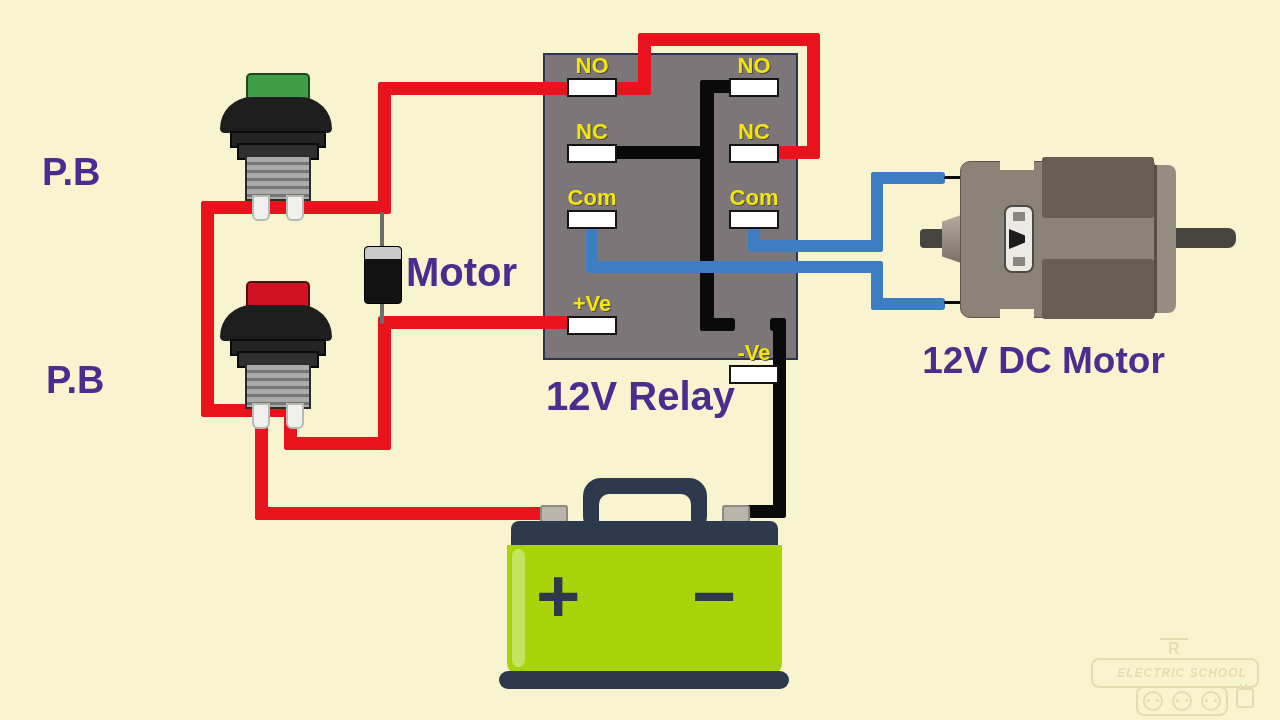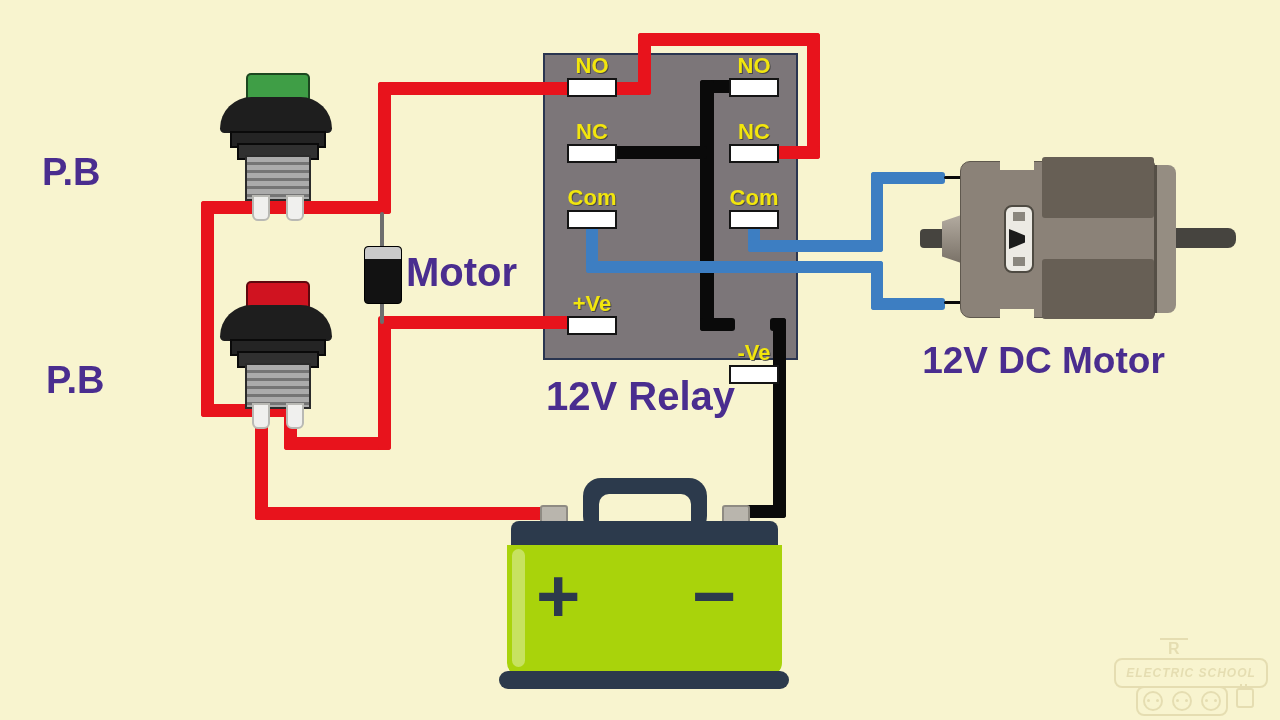--- a/index.html
+++ b/index.html
@@ -27,22 +27,22 @@
   .pb-prong{position:absolute;top:122px;width:14px;height:22px;background:#f0f0ee;border:2px solid #b9b9b4;border-radius:0 0 6px 6px;}
   
   .diode-body{left:364px;top:246px;width:38px;height:58px;background:#121212;border:1px solid #000;border-radius:4px;z-index:3;}
   .diode-band{position:absolute;left:0;top:0;width:100%;height:12px;background:#c9c9c9;border-radius:4px 4px 0 0;}
   
   .bat-part{z-index:3;}
   
   .motor-part{z-index:3;}
   
   .watermark{left:1090px;top:636px;width:180px;height:80px;z-index:6;opacity:.55;color:#cfc48e;z-index:6;}
-  .wm-banner{position:absolute;left:24px;top:22px;width:150px;height:26px;border:2px solid #d6cc9a;border-radius:8px;
-             display:flex;align-items:center;justify-content:center;font-size:12px;font-weight:bold;font-style:italic;letter-spacing:1px;color:#d6cc9a;}
+  .wm-banner{position:absolute;left:1px;top:22px;width:150px;height:26px;border:2px solid #d6cc9a;border-radius:8px;
+             display:flex;align-items:center;justify-content:center;font-size:12px;font-weight:bold;font-style:italic;letter-spacing:1px;color:#d6cc9a;padding-left:14px;}
   .wm-logo{position:absolute;left:70px;top:2px;font-size:16px;font-weight:bold;color:#d6cc9a;border-top:2px solid #d6cc9a;padding:0 8px;}
   .wm-strip{position:absolute;left:46px;top:50px;width:88px;height:26px;border:2px solid #d6cc9a;border-radius:8px;
             display:flex;align-items:center;justify-content:space-around;}
   .wm-socket{width:16px;height:16px;border:2px solid #d6cc9a;border-radius:50%;position:relative;}
   .wm-socket::before,.wm-socket::after{content:"";position:absolute;width:3px;height:3px;background:#d6cc9a;border-radius:50%;top:6px;}
   .wm-socket::before{left:2px;} .wm-socket::after{right:2px;}
   .wm-plug{position:absolute;left:146px;top:52px;width:14px;height:16px;border:2px solid #d6cc9a;border-radius:3px;}
   .wm-plug::before{content:"";position:absolute;left:2px;top:-6px;width:2px;height:5px;background:#d6cc9a;box-shadow:5px 0 0 #d6cc9a;}
 </style>
 </head>

